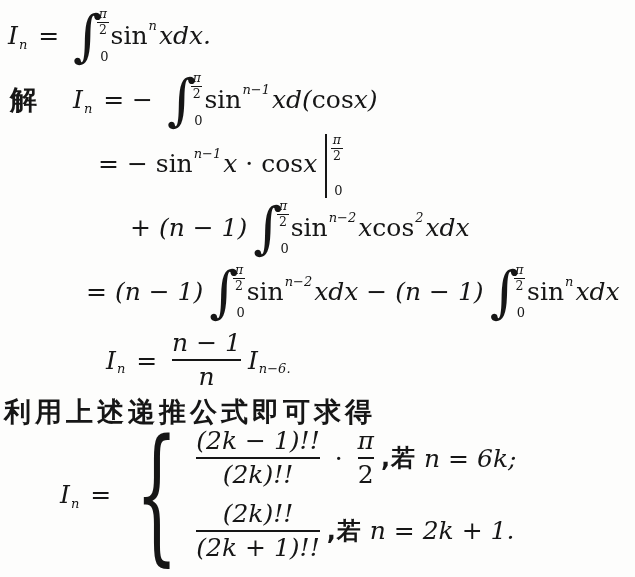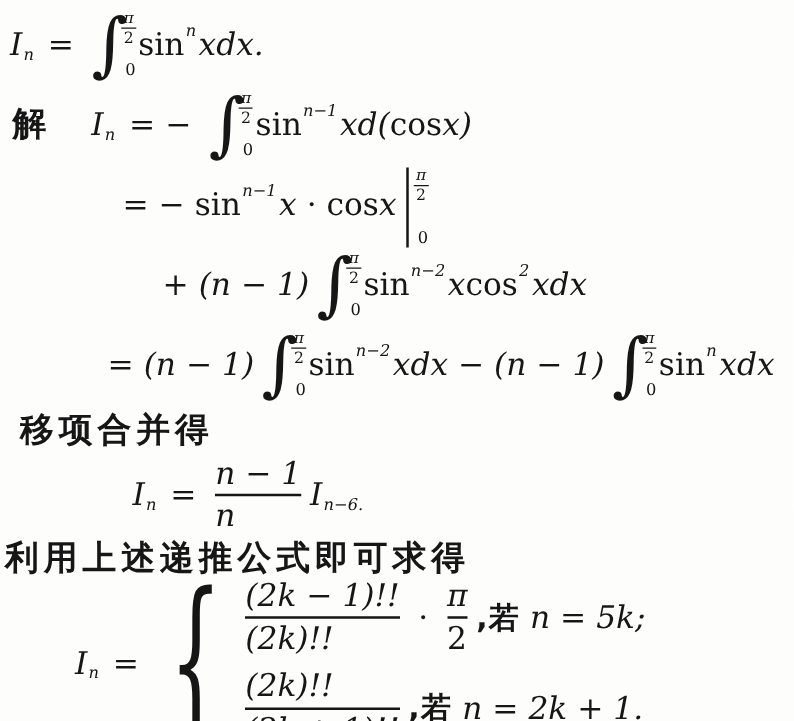--- a/index.html
+++ b/index.html
@@ -27,21 +27,21 @@
   .sfrac { display:inline-flex; flex-direction:column; align-items:center; font-size:12.5px; font-style:italic; line-height:1.0; }
   .sfrac .rm2 { font-style:normal; }
   .sfbar { align-self:stretch; border-top:1.5px solid currentColor; margin:1px 0; }
 
   
   .evalbar { display:inline-flex; align-items:stretch; height:64px; margin-left:8px; position:relative; top:2px; }
   .eval-rule { border-left:2.5px solid currentColor; }
   .eval-lims { display:inline-flex; flex-direction:column; justify-content:space-between; padding-left:4px; }
 
   
-  .frac { display:inline-flex; flex-direction:column; margin:0 7px; line-height:1.05; }
+  .frac { display:inline-flex; flex-direction:column; align-items:center; margin:0 7px; line-height:1.05; }
   .fbar { align-self:stretch; border-top:2.5px solid currentColor; margin:3px 0; }
 
   
   .brace { font-style:normal; font-size:148px; line-height:0.85; font-weight:400;
            transform:scaleX(0.45); transform-origin:55% center; margin:0 -16px 0 -12px; }
   .cases { display:inline-flex; flex-direction:column; gap:12px; margin-left:4px; }
   .case-row { display:inline-flex; align-items:center; font-size:25px; white-space:pre; }
 
   
   .l1 { margin-left:8px;   margin-bottom:8px; }
@@ -146,23 +146,20 @@
           <span>π</span>
           <span class="sfbar"></span>
           <span class="rm2">2</span>
         </span>
         <span class="lim-low">0</span>
       </span>
     </span>
     <span class="rm">sin</span><span class="sup">n</span><span class="it">xdx</span>
   </div>
 
-  <div class="line l6">
-    <span class="cjk">移项合并得</span>
-  </div>
 
   <div class="line l7">
     <span class="it">I</span><span class="sb">n</span><span class="rm"> = </span>
     <span class="frac">
       <span class="it">n − 1</span>
       <span class="fbar"></span>
       <span class="it">n</span>
     </span>
     <span class="it">I</span><span class="sb">n−6.</span>
   </div>
@@ -182,21 +179,21 @@
           <span class="fbar"></span>
           <span class="it">(2k)!!</span>
         </span>
         <span class="rm"> · </span>
         <span class="frac">
           <span class="it">π</span>
           <span class="fbar"></span>
           <span class="rm">2</span>
         </span>
         <span class="cjk-inline">,若</span>
-        <span class="it"> n = 5k;</span>
+        <span class="it"> n = 6k;</span>
       </span>
 
       <span class="case-row">
         <span class="frac">
           <span class="it">(2k)!!</span>
           <span class="fbar"></span>
           <span class="it">(2k + 1)!!</span>
         </span>
         <span class="cjk-inline">,若</span>
         <span class="it"> n = 2k + 1.</span>

